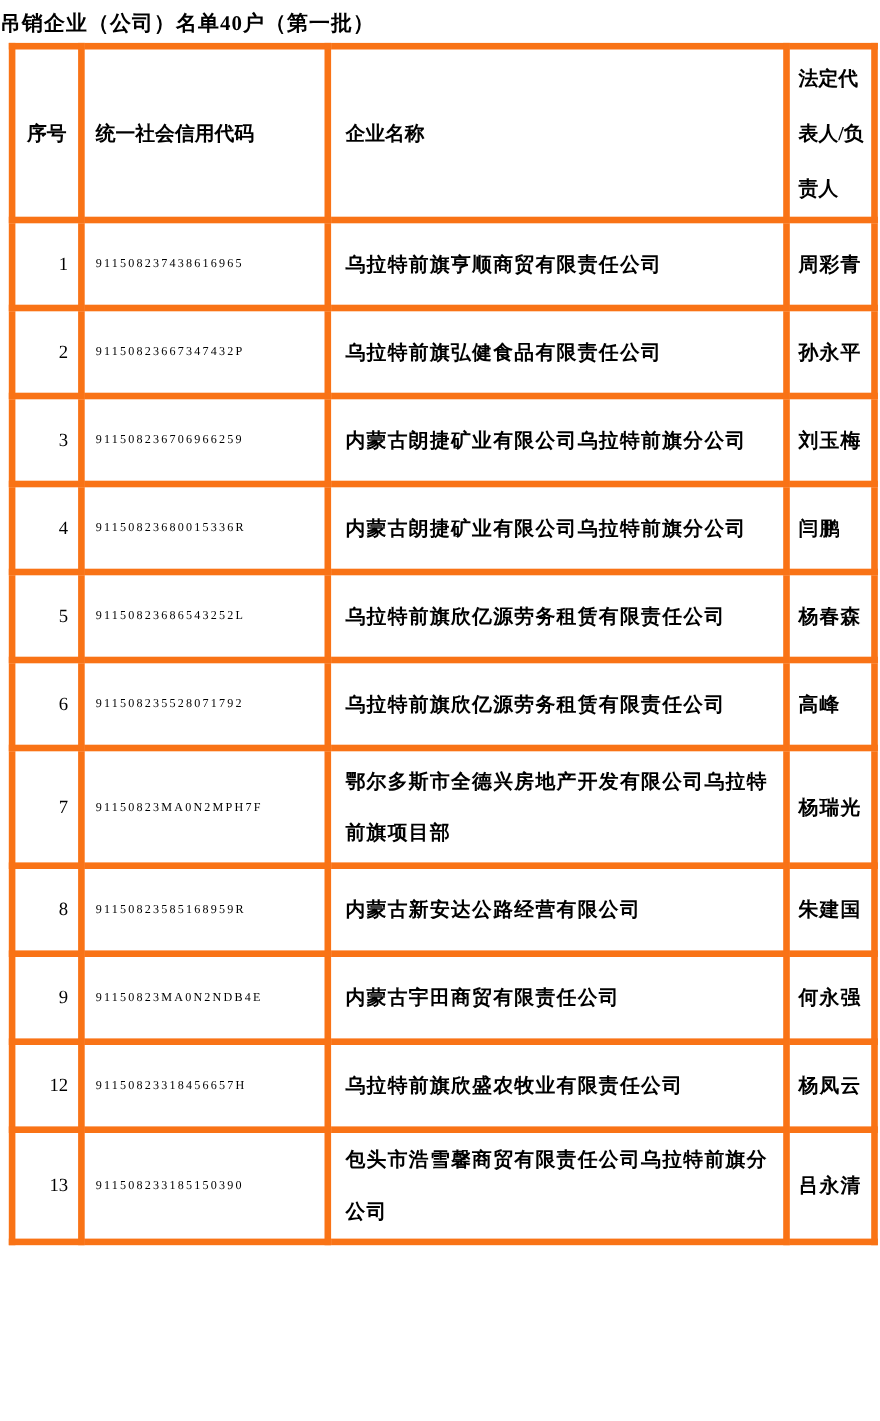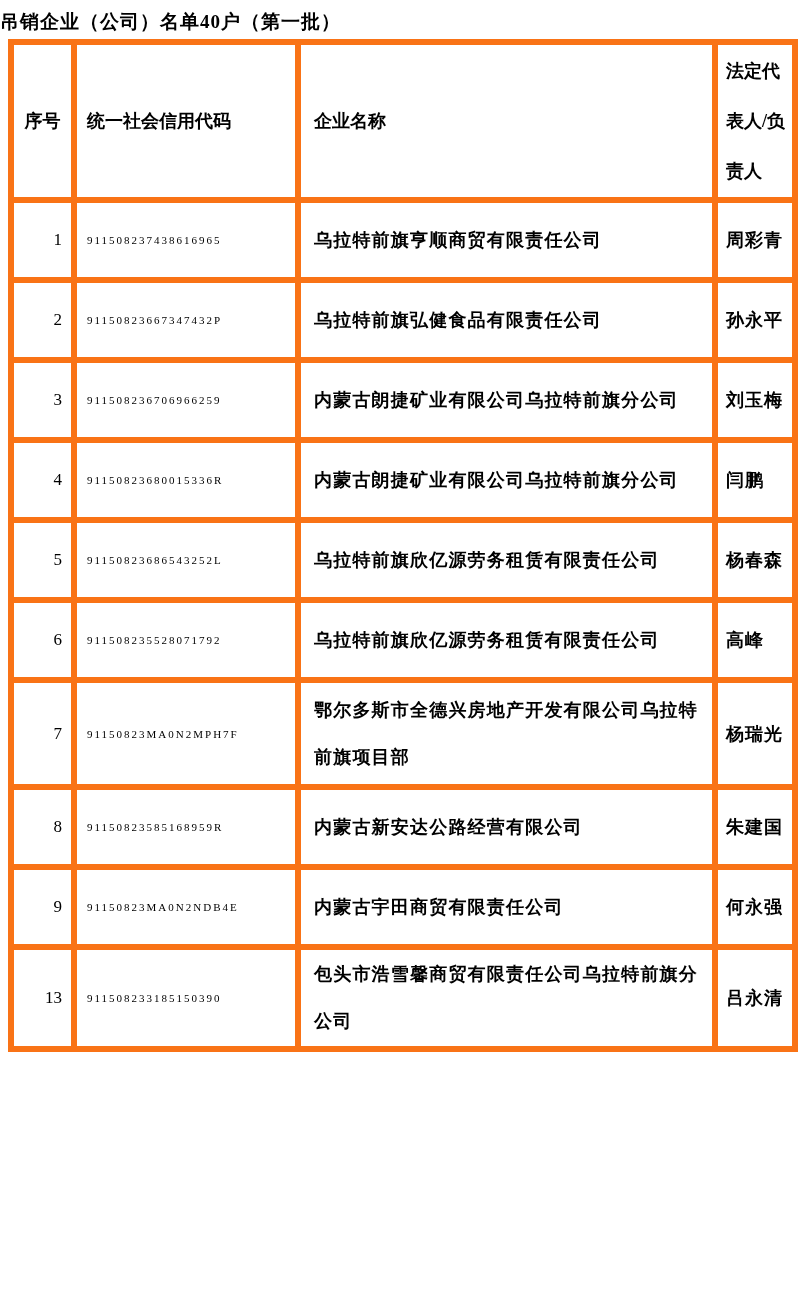--- a/index.html
+++ b/index.html
@@ -165,20 +165,26 @@
         <td class="c-code">91150823585168959R</td>
         <td class="c-name">内蒙古新安达公路经营有限公司</td>
         <td class="c-person">朱建国</td>
       </tr>
       <tr class="body-row">
         <td class="c-seq">9</td>
         <td class="c-code">91150823MA0N2NDB4E</td>
         <td class="c-name">内蒙古宇田商贸有限责任公司</td>
         <td class="c-person">何永强</td>
       </tr>
+      <tr class="body-row">
+        <td class="c-seq">12</td>
+        <td class="c-code">91150823318456657H</td>
+        <td class="c-name">乌拉特前旗欣盛农牧业有限责任公司</td>
+        <td class="c-person">杨凤云</td>
+      </tr>
       <tr class="body-row tall-2">
         <td class="c-seq">13</td>
         <td class="c-code">911508233185150390</td>
         <td class="c-name">包头市浩雪馨商贸有限责任公司乌拉特前旗分公司</td>
         <td class="c-person">吕永清</td>
       </tr>
     </tbody>
   </table>
 
 </div>

